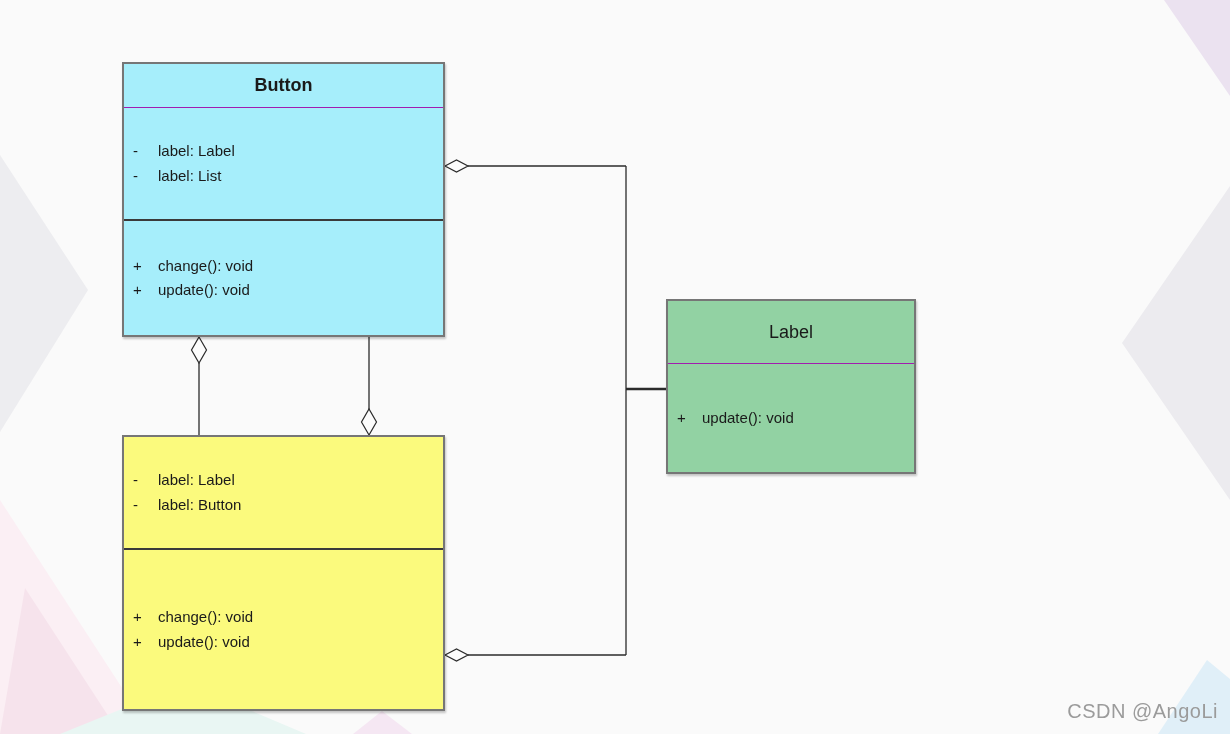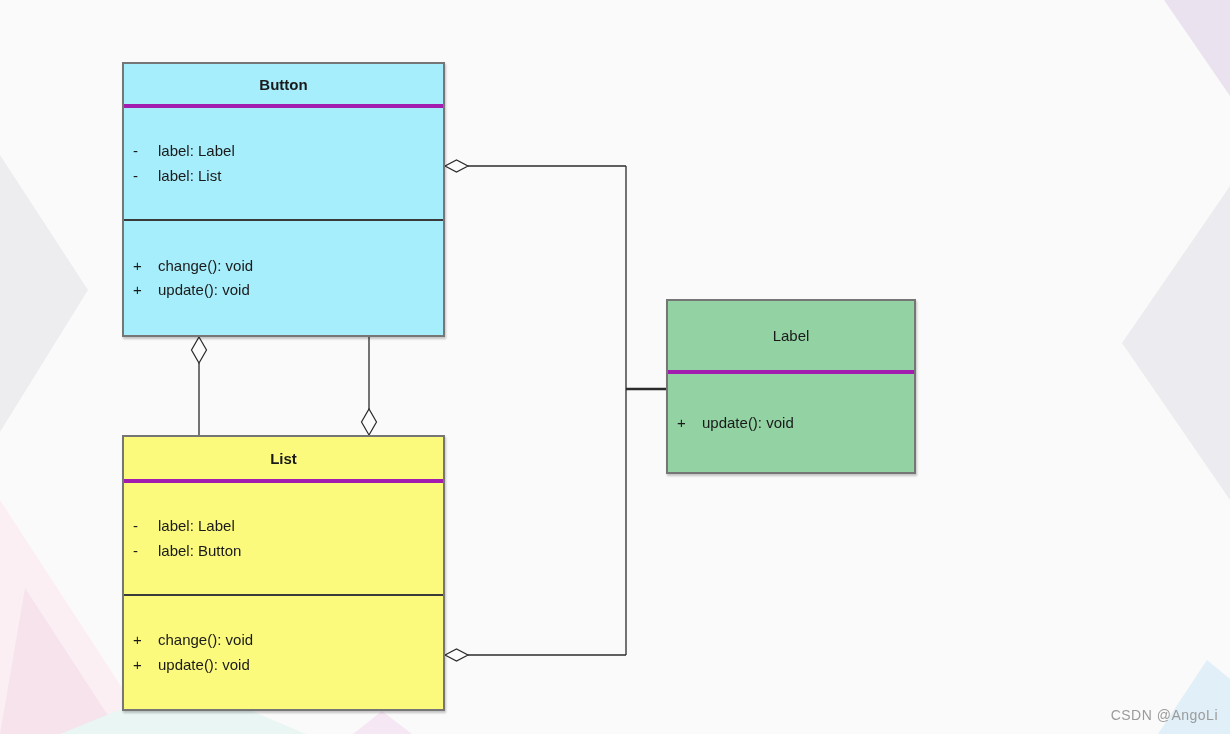--- a/index.html
+++ b/index.html
@@ -37,42 +37,42 @@
     border:2px solid #767676;
     box-shadow:1px 2px 2px rgba(0,0,0,.22);
     display:flex; flex-direction:column;
   }
   .box-button { left:122px; top:62px;  width:323px; height:275px; background:#a6eefb; }
   .box-list   { left:122px; top:435px; width:323px; height:276px; background:#fbfa7d; }
   .box-label  { left:666px; top:299px; width:250px; height:175px; background:#92d2a3; }
 
   .class-title {
     display:flex; align-items:center; justify-content:center;
-    font-size:15px; font-weight:bold;
-    border-bottom:4px solid #a21caf;
+    font-size:18px; font-weight:bold;
+    border-bottom:1px solid #a21caf;
     flex:0 0 auto;
   }
   .box-button .class-title { height:44px; }
   .box-list   .class-title { height:46px; }
-  .box-label  .class-title { height:73px; font-weight:normal; }
+  .box-label  .class-title { height:63px; font-weight:normal; }
 
   .compartment {
     display:flex; flex-direction:column; justify-content:center;
     font-size:15px; line-height:24.5px;
   }
   .attrs { flex:0 0 113px; border-bottom:2px solid #3a3a3a; }
   .ops   { flex:1 1 auto; }
   .box-label .ops { border-bottom:none; }
 
   .member { display:flex; padding-left:9px; }
   .member .vis { width:25px; flex:0 0 25px; }
 
   .watermark {
     position:absolute; right:12px; bottom:11px;
-    font-size:14px; color:#9b9b9b; letter-spacing:.5px;
+    font-size:20px; color:#9b9b9b; letter-spacing:.5px;
   }
 </style>
 </head>
 <body>
 
 <div class="canvas">
 
   <div class="tri tri-left-gray"></div>
   <div class="tri tri-tr-lavender"></div>
   <div class="tri tri-right-gray"></div>
@@ -116,21 +116,20 @@
         <span class="sig">change(): void</span>
       </div>
       <div class="member">
         <span class="vis">+</span>
         <span class="sig">update(): void</span>
       </div>
     </div>
   </div>
 
   <div class="class-box box-list">
-    <div class="class-title">List</div>
     <div class="compartment attrs">
       <div class="member">
         <span class="vis">-</span>
         <span class="sig">label: Label</span>
       </div>
       <div class="member">
         <span class="vis">-</span>
         <span class="sig">label: Button</span>
       </div>
     </div>

